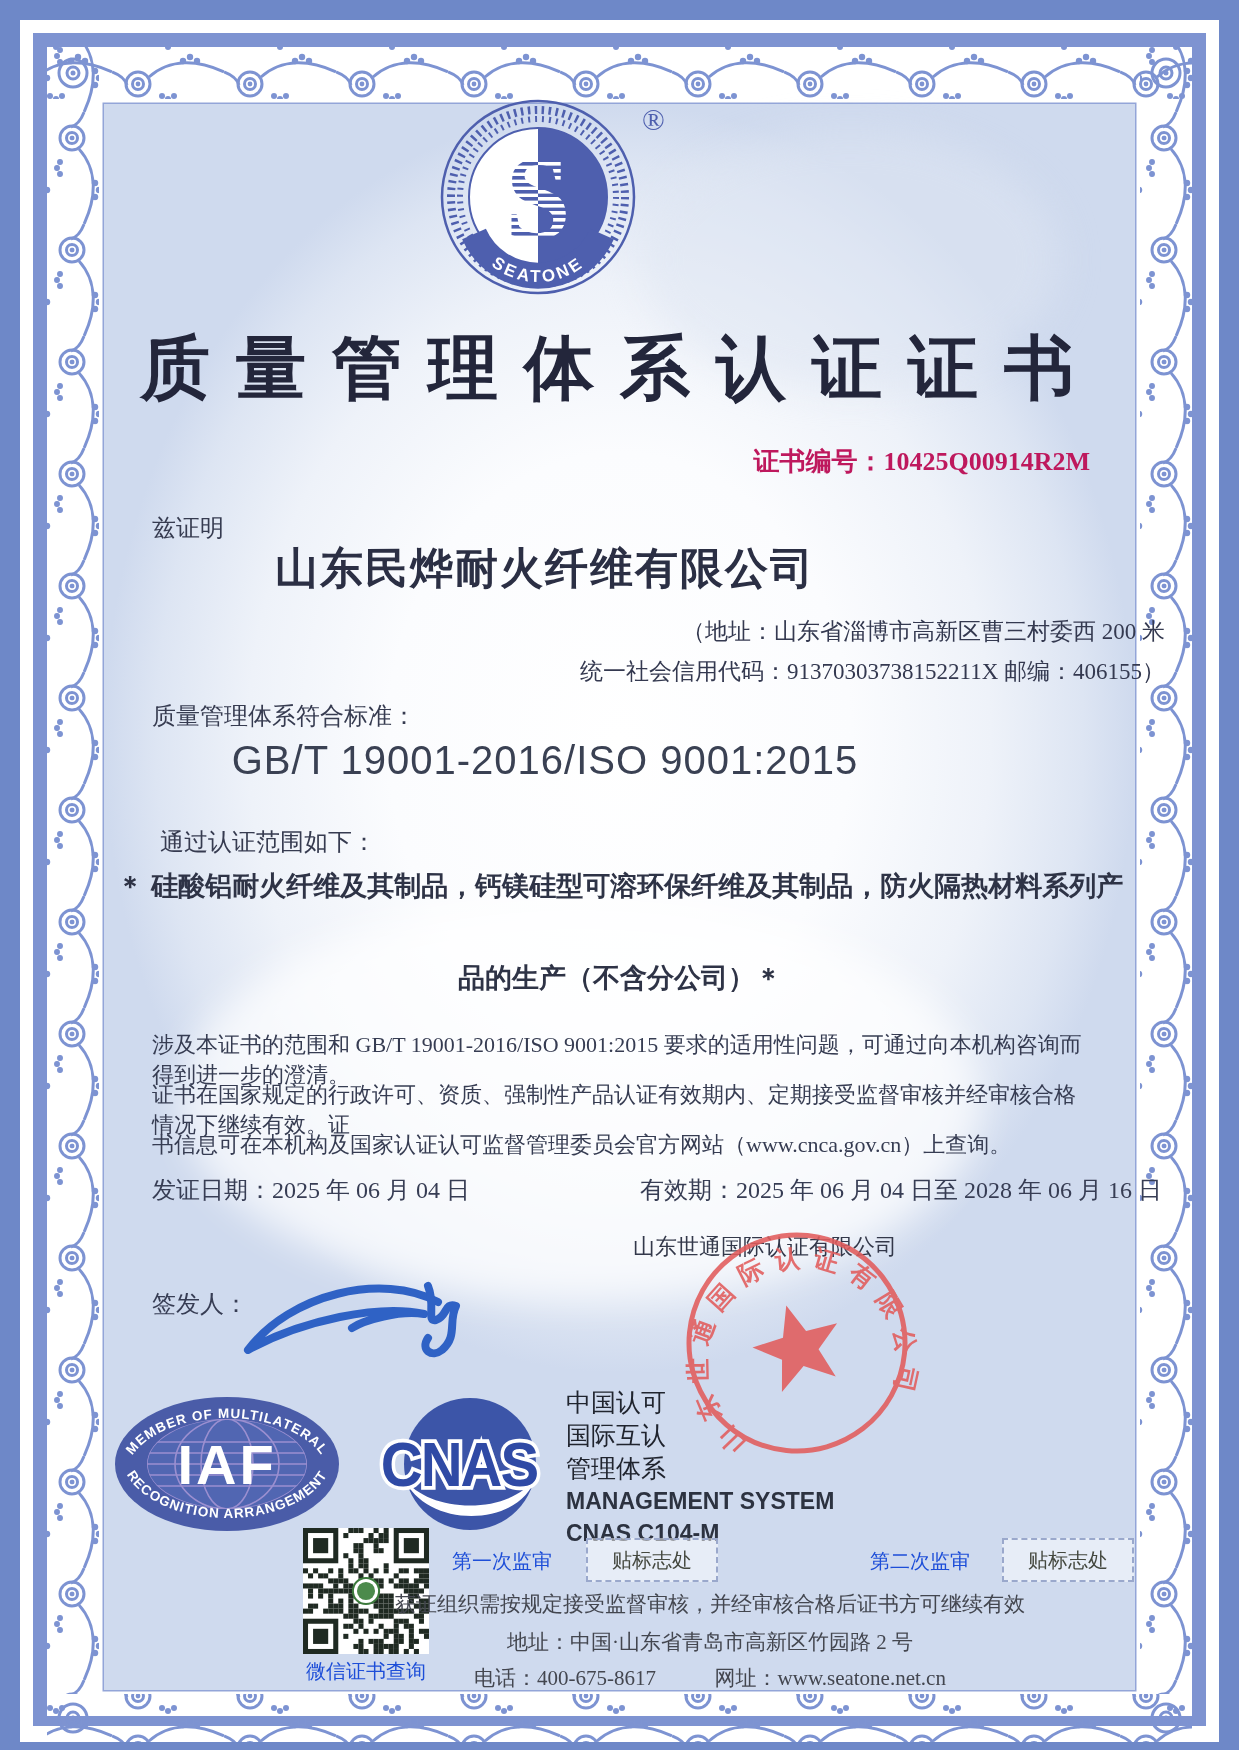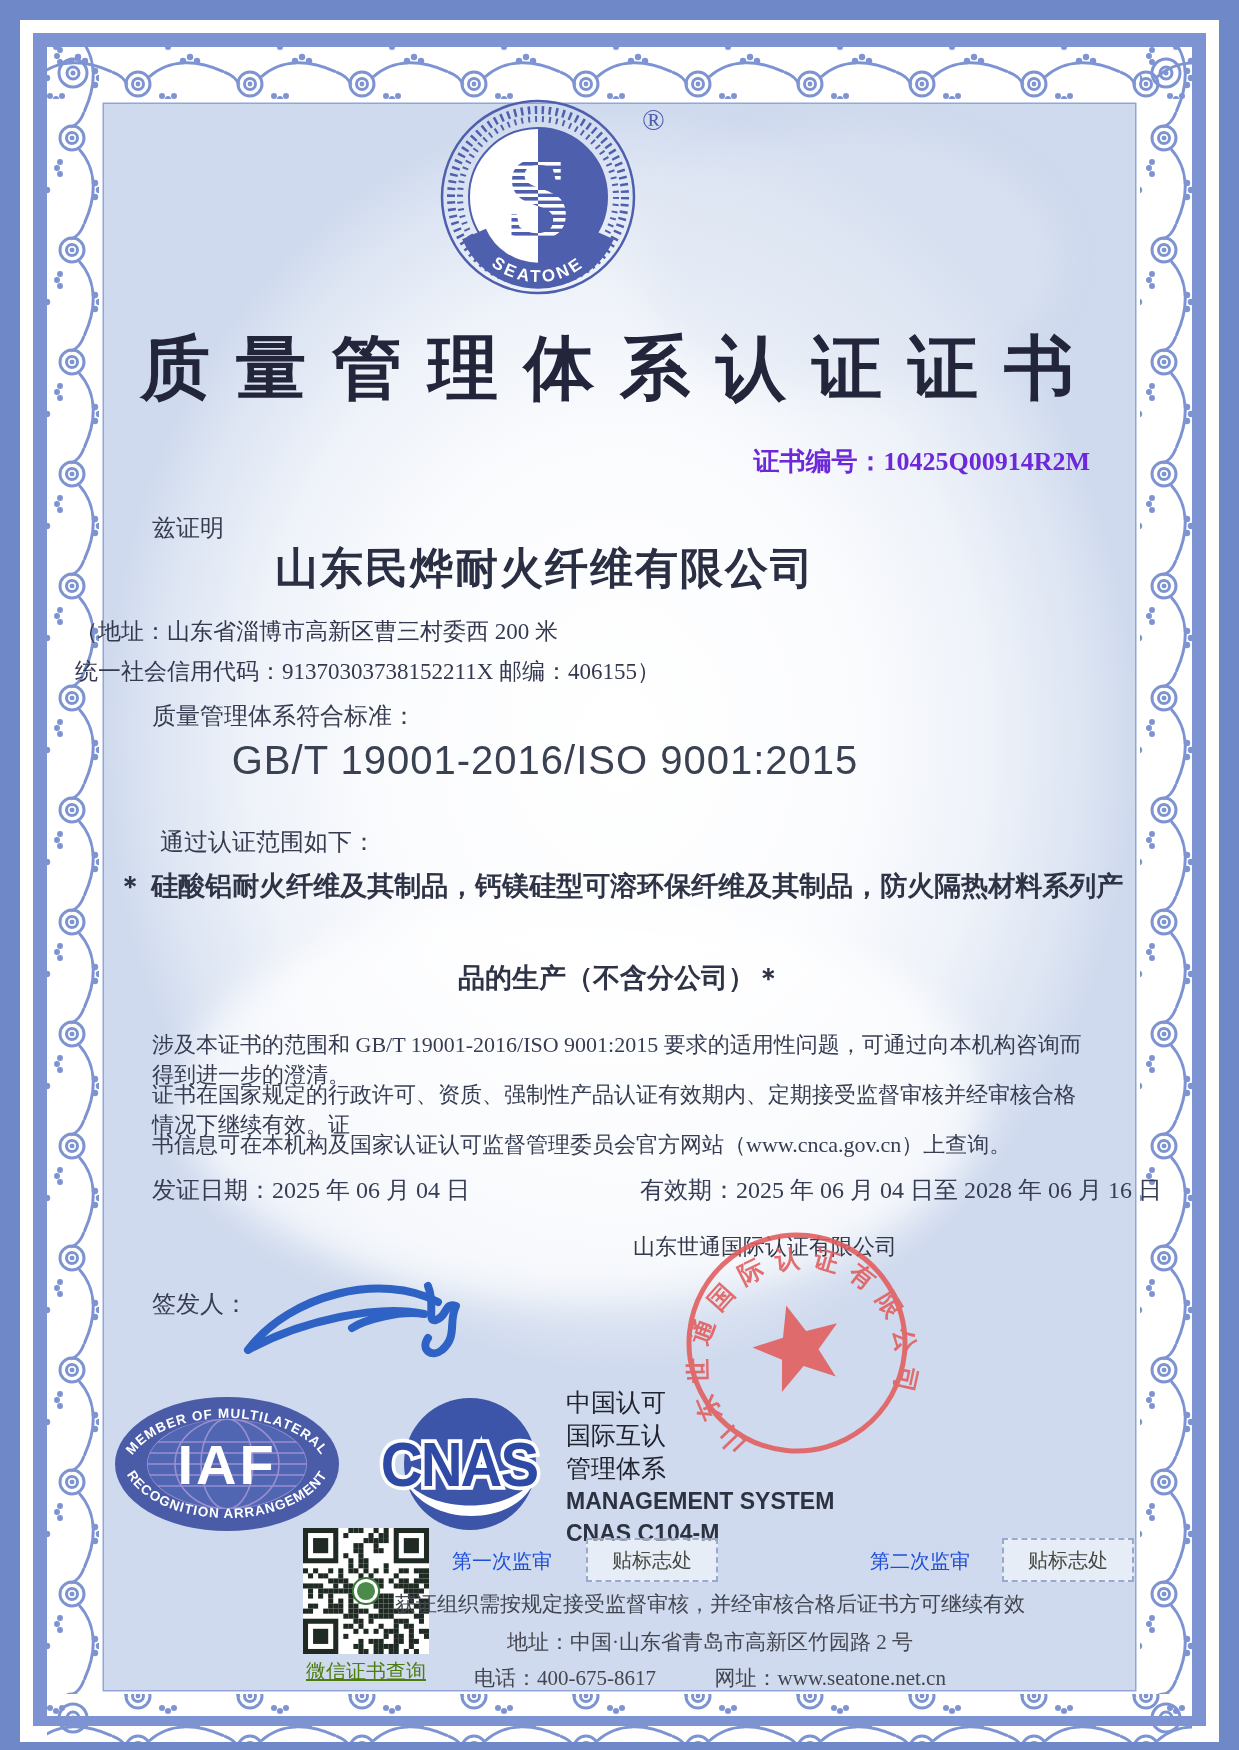--- a/index.html
+++ b/index.html
@@ -14,28 +14,28 @@
     left:104px;top:104px;width:1031px;height:1586px;
     background:radial-gradient(closest-side at 50% 40%, #ffffff 0%, #fbfcfe 45%, #eef2f9 72%, #dde5f3 90%, #cfdaee 100%);
   }
   .cloud{border-radius:50%;filter:blur(18px);}
   .title{
     left:75px;top:322px;width:1090px;text-align:center;
     font-size:70px;font-weight:bold;letter-spacing:26px;color:#23263b;
   }
   .certno{
     left:400px;top:444px;width:690px;text-align:right;
-    font-size:26px;font-weight:bold;color:#6d28d9;
+    font-size:26px;font-weight:bold;color:#be185d;
   }
   .label{font-size:24px;color:#363b50;}
   .company{
     left:0px;top:540px;width:1090px;text-align:center;
     font-size:43px;font-weight:bold;color:#2b2f44;letter-spacing:2px;
   }
-  .addr{left:75px;width:1090px;text-align:left;font-size:23px;color:#343950;}
+  .addr{left:75px;width:1090px;text-align:right;font-size:23px;color:#343950;}
   .standard{
     left:0px;top:738px;width:1090px;text-align:center;
     font-family:"Liberation Sans",sans-serif;font-size:40px;color:#3a4153;letter-spacing:1px;
   }
   .scope{
     left:75px;width:1090px;text-align:center;
     font-family:"Liberation Sans",sans-serif;
     font-size:27px;font-weight:bold;color:#2e3346;
   }
   .notice{left:152px;width:940px;font-size:22px;color:#363c52;}
@@ -43,21 +43,21 @@
   .issuer{left:600px;top:1232px;width:330px;text-align:center;font-size:22px;color:#33384a;}
   
   .accred-cn{font-family:"Liberation Sans",sans-serif;font-size:25px;color:#20242e;line-height:33px;}
   .accred-en{font-family:"Liberation Sans",sans-serif;font-size:23px;font-weight:bold;color:#2c3240;line-height:32px;}
   .audit-label{font-size:20px;color:#1d4ed8;}
   .sticker-box{
     border:2px dashed #9aa8cc;width:128px;height:40px;line-height:40px;text-align:center;
     font-size:20px;color:#44483f;background:rgba(255,255,255,.5);
   }
   .foot{left:300px;width:820px;text-align:center;font-size:21px;color:#43464f;}
-  .qr-caption{left:278px;top:1658px;width:176px;text-align:center;font-size:20px;color:#4d7c0f;text-decoration:underline;}
+  .qr-caption{left:278px;top:1658px;width:176px;text-align:center;font-size:20px;color:#1d4ed8;}
 </style>
 </head>
 <body>
 
 <svg class="abs" width="1239" height="1750" viewBox="0 0 1239 1750" style="left:0;top:0;">
   <defs>
     <pattern id="scrollH" patternUnits="userSpaceOnUse" width="112" height="52">
       <g stroke="#7d93d2" fill="none" stroke-width="3">
         <circle cx="26" cy="32" r="12"></circle>
         <circle cx="26" cy="32" r="5.5"></circle>

